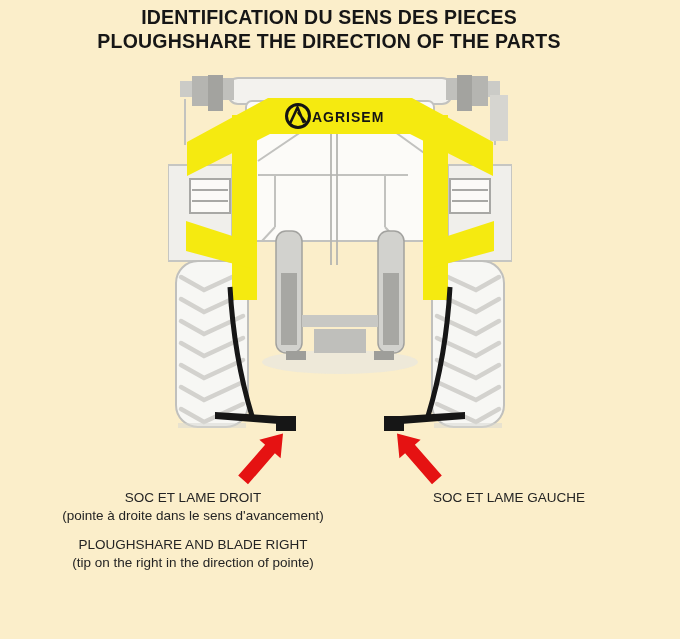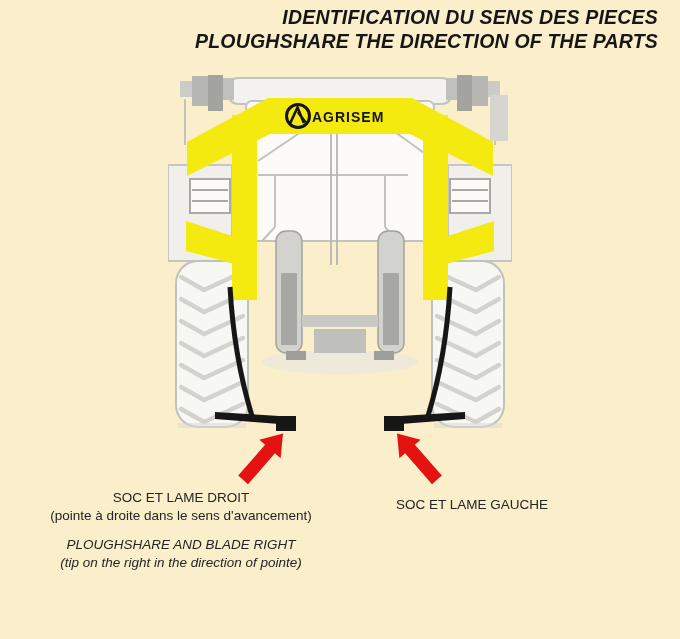--- a/index.html
+++ b/index.html
@@ -4,33 +4,33 @@
 <style>
   html,body { margin:0; padding:0; }
   .page {
     position:relative; width:680px; height:639px;
     background:#FBEECA; overflow:hidden;
     font-family:"Liberation Sans", sans-serif;
   }
   .title {
     position:absolute; top:6px; left:0; width:680px;
     box-sizing:border-box; padding-right:22px;
-    text-align:right; font-weight:bold; font-size:19.5px;
-    line-height:23.5px; color:#161616; letter-spacing:0.2px;font-style:italic;
+    text-align:center; font-weight:bold; font-size:19.5px;
+    line-height:23.5px; color:#161616; letter-spacing:0.2px;
   }
   .diagram { position:absolute; left:168px; top:75px; }
   .part-label {
     position:absolute; top:489px; width:310px;
     text-align:center; font-size:13.5px; line-height:18px;
     color:#242424;
   }
   .part-label p { margin:0; white-space:nowrap; }
-  .part-label .grp + .grp { margin-top:11px;font-style:italic; }
-  .lbl-left  { left:26px; }
-  .lbl-right { left:317px;margin-top:7px; }
+  .part-label .grp + .grp { margin-top:11px; }
+  .lbl-left  { left:38px; }
+  .lbl-right { left:354px; }
 </style>
 </head>
 <body>
 
 <div class="page">
 
   <div class="title">
     <div>IDENTIFICATION DU SENS DES PIECES</div>
     <div>PLOUGHSHARE THE DIRECTION OF THE PARTS</div>
   </div>

